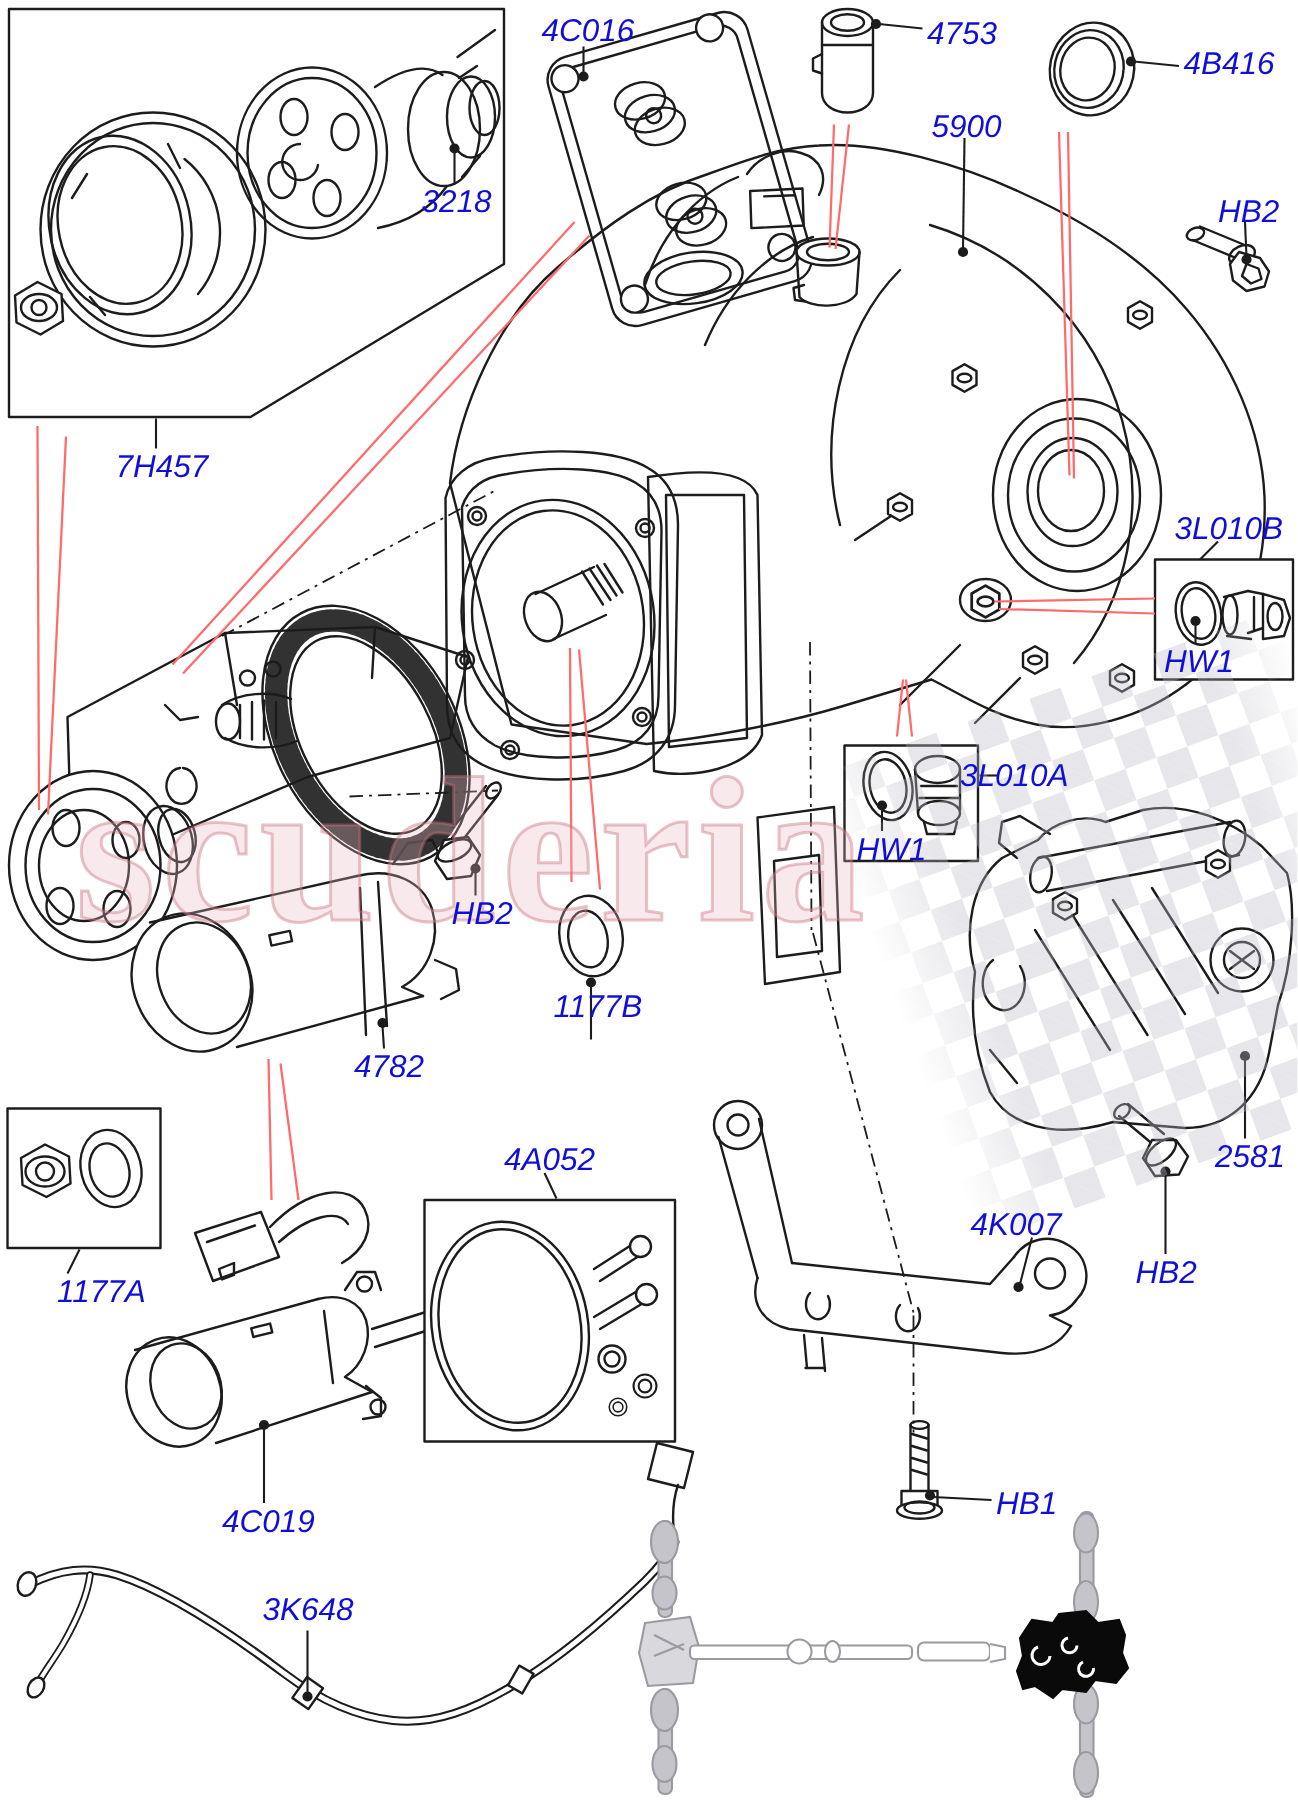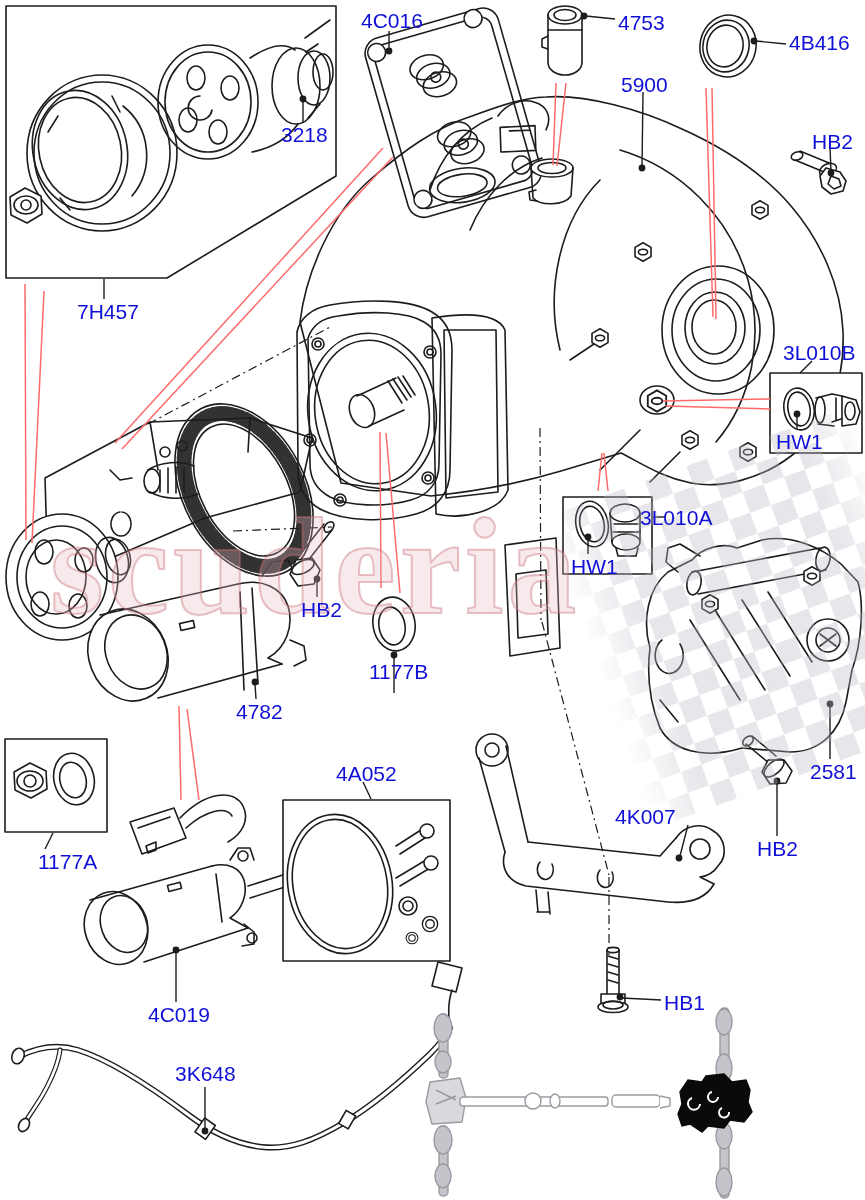--- a/index.html
+++ b/index.html
@@ -16,21 +16,21 @@
           color:rgba(233,186,192,0.34);-webkit-text-stroke:1.5px rgba(201,112,124,0.38);
           pointer-events:none;user-select:none;}
   #wm-checker{position:absolute;left:588px;top:452px;width:330px;height:330px;
     transform:rotate(-20deg);opacity:.45;pointer-events:none;
     background-image:
       linear-gradient(45deg, rgba(186,186,200,.8) 25%, transparent 25%, transparent 75%, rgba(186,186,200,.8) 75%),
       linear-gradient(45deg, rgba(186,186,200,.8) 25%, transparent 25%, transparent 75%, rgba(186,186,200,.8) 75%);
     background-size:44px 44px;background-position:0 0,22px 22px;
     -webkit-mask-image:linear-gradient(90deg,transparent 0%,#000 18%,#000 82%,transparent 100%);}
   
-  .lbl{position:absolute;font-size:21px;color:#0f0fd8;white-space:nowrap;line-height:1;}
+  .lbl{position:absolute;font-size:21px;color:#0f0fd8;white-space:nowrap;line-height:1;font-style:italic;}
 </style>
 </head>
 <body>
 
 <div id="stage">
 
 <svg id="art" width="865" height="1200" viewBox="0 0 865 1200">
   <defs>
     <g id="hexbolt">
       <path d="M-8,-4.6 L0,-9.2 L8,-4.6 L8,4.6 L0,9.2 L-8,4.6 Z" fill="#fff"></path>
@@ -475,18 +475,18 @@
   <div class="lbl" style="left:783px;top:342px">3L010B</div>
   <div class="lbl" style="left:776px;top:431px">HW1</div>
   <div class="lbl" style="left:640px;top:507px">3L010A</div>
   <div class="lbl" style="left:571px;top:556px">HW1</div>
   <div class="lbl" style="left:301px;top:599px">HB2</div>
   <div class="lbl" style="left:369px;top:661px">1177B</div>
   <div class="lbl" style="left:236px;top:701px">4782</div>
   <div class="lbl" style="left:810px;top:761px">2581</div>
   <div class="lbl" style="left:38px;top:851px">1177A</div>
   <div class="lbl" style="left:336px;top:763px">4A052</div>
-  <div class="lbl" style="left:615px;top:806px">4K007</div>
+  <div class="lbl" style="left:647px;top:806px">4K007</div>
   <div class="lbl" style="left:757px;top:838px">HB2</div>
   <div class="lbl" style="left:148px;top:1004px">4C019</div>
   <div class="lbl" style="left:664px;top:992px">HB1</div>
   <div class="lbl" style="left:175px;top:1063px">3K648</div>
 </div>
 
 </body></html>

